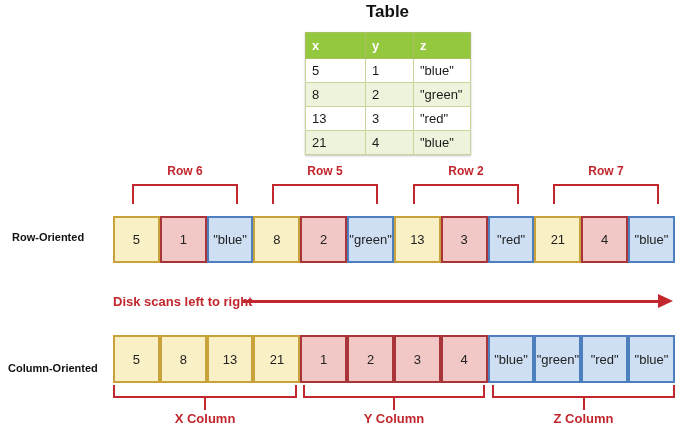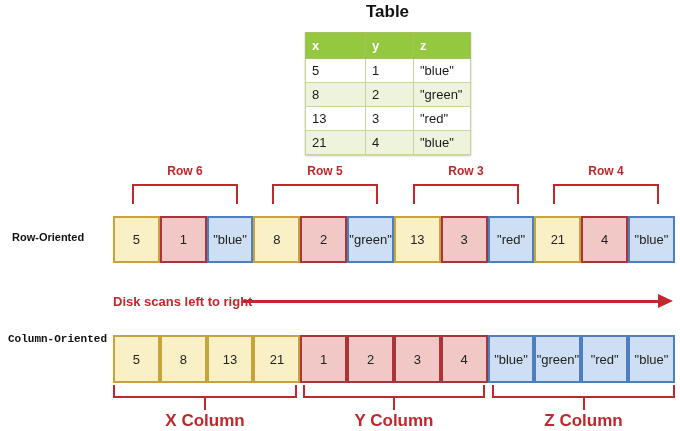--- a/index.html
+++ b/index.html
@@ -36,21 +36,21 @@
     color:var(--accent-red,#C1272D);white-space:nowrap;}
   .arrow-line{position:absolute;left:243px;top:300px;width:418px;height:3px;
     background:var(--accent-red,#C1272D);}
   .arrow-head{position:absolute;left:658px;top:294px;width:0;height:0;
     border-top:7.5px solid transparent;border-bottom:7.5px solid transparent;
     border-left:15px solid var(--accent-red,#C1272D);}
   
   .cbrk{position:absolute;top:385px;text-align:center;}
   .cbrk-shape{height:11px;border:2px solid var(--accent-red,#C1272D);border-top:none;}
   .cbrk-tick{width:2px;height:12px;background:var(--accent-red,#C1272D);margin:0 auto;}
-  .cbrk-label{font-size:17px;font-weight:bold;color:var(--accent-red,#C1272D);margin-top:1px;}
+  .cbrk-label{font-size:13px;font-weight:bold;color:var(--accent-red,#C1272D);margin-top:1px;}
 </style>
 </head>
 <body>
 
 <div class="canvas">
 
   <div class="tbl-title">Table</div>
 
   <table class="tbl">
     <thead>
@@ -86,25 +86,25 @@
 
   <div class="rbrk" style="left:132px;">
     <div class="rbrk-label">Row 6</div>
     <div class="rbrk-shape"></div>
   </div>
   <div class="rbrk" style="left:272px;">
     <div class="rbrk-label">Row 5</div>
     <div class="rbrk-shape"></div>
   </div>
   <div class="rbrk" style="left:413px;">
-    <div class="rbrk-label">Row 3</div>
+    <div class="rbrk-label">Row 2</div>
     <div class="rbrk-shape"></div>
   </div>
   <div class="rbrk" style="left:553px;">
-    <div class="rbrk-label">Row 4</div>
+    <div class="rbrk-label">Row 7</div>
     <div class="rbrk-shape"></div>
   </div>
 
   <div class="side-label" style="left:12px;top:231px;">Row-Oriented</div>
   <div class="strip" style="top:216px;height:47px;">
     <div class="cell x">5</div>
     <div class="cell y">1</div>
     <div class="cell z">"blue"</div>
     <div class="cell x">8</div>
     <div class="cell y">2</div>
@@ -114,21 +114,21 @@
     <div class="cell z">"red"</div>
     <div class="cell x">21</div>
     <div class="cell y">4</div>
     <div class="cell z">"blue"</div>
   </div>
 
   <div class="disk-label">Disk scans left to right</div>
   <div class="arrow-line"></div>
   <div class="arrow-head"></div>
 
-  <div class="side-label" style="left:8px;top:333px;font-family:Liberation Mono, monospace;">Column-Oriented</div>
+  <div class="side-label" style="left:8px;top:362px;">Column-Oriented</div>
   <div class="strip" style="top:335px;height:48px;">
     <div class="cell x">5</div>
     <div class="cell x">8</div>
     <div class="cell x">13</div>
     <div class="cell x">21</div>
     <div class="cell y">1</div>
     <div class="cell y">2</div>
     <div class="cell y">3</div>
     <div class="cell y">4</div>
     <div class="cell z">"blue"</div>

